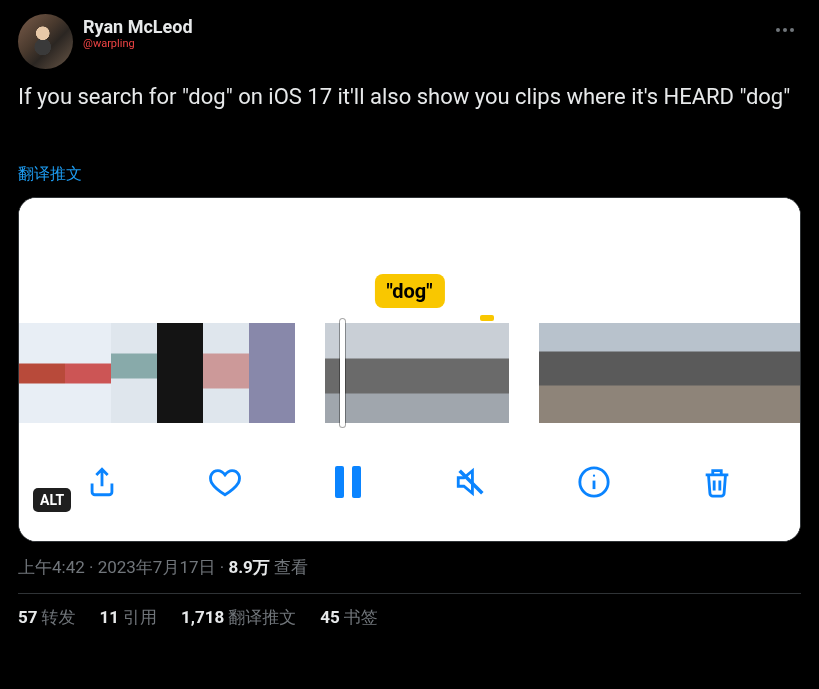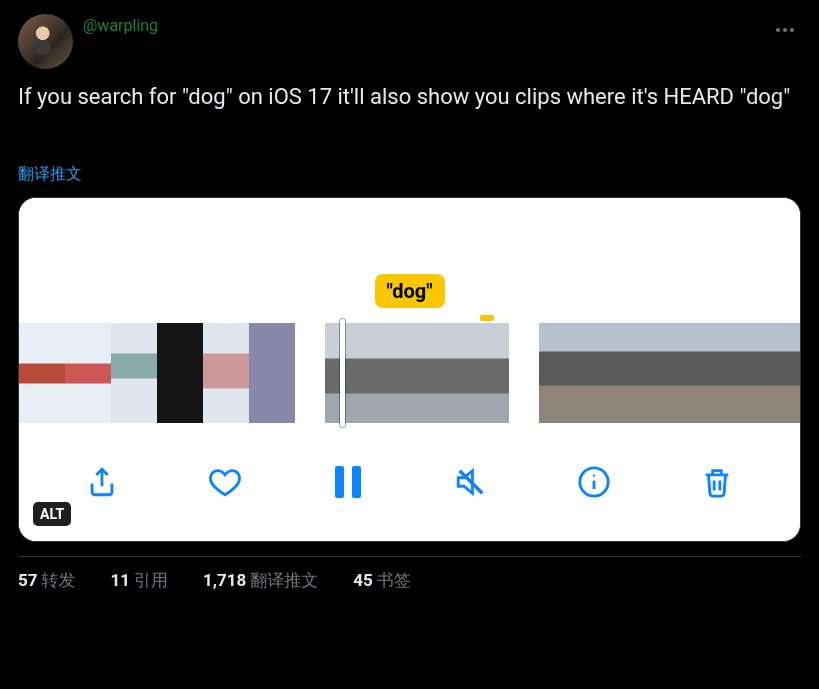--- a/index.html
+++ b/index.html
@@ -35,22 +35,22 @@
     background: radial-gradient(circle at 45% 35%, #e8c9a8 0 14%, transparent 15%),
                 radial-gradient(circle at 45% 60%, #3a3a3a 0 18%, transparent 19%);
   }
   .names { flex: 1; padding-top: 2px; }
   .display-name {
     font-weight: 700;
     font-size: 18px;
     color: #e7e9ea;
   }
   .handle {
-    font-size: 16px;
-    color: #15803d;
+    font-size: 11px;
+    color: #ef4444;
   }
   .more-button {
     color: #71767b;
     cursor: pointer;
     padding: 4px;
   }
   .tweet-body {
     font-size: 22px;
     line-height: 1.3;
     color: #e7e9ea;
@@ -156,55 +156,56 @@
     justify-content:center;
     color: #0a84ff;
     cursor: pointer;
   }
   .tool-icon svg{width:34px;height:34px;stroke:#0a84ff;fill:none;stroke-width:2}
   .pause-bars{display:flex;gap:8px}
   .pause-bars span{width:9px;height:32px;background:#0a84ff;border-radius:2px}
   .alt-badge {
     position: absolute;
     left: 14px;
-    bottom: 15px;
+    bottom: 29px;
     background: #1f1f1f;
     color: #fff;
     font-size: 14px;
     font-weight: 700;
     padding: 4px 7px;
     border-radius: 5px;
   }
   .meta-row {
     color: #71767b;
     font-size: 17px;
     margin-top: 14px;
   }
   .meta-row .bold { color: #e7e9ea; font-weight: 700; }
   .divider {
     height: 1px;
     background: #2f3336;
     margin: 14px 0 12px 0;
   }
   .stats-row {
     display: flex;
-    gap: 35px;
+    gap: 24px;
     font-size: 17px;
     color: #71767b;
   }
   .stats-row .num { color: #e7e9ea; font-weight: 700; margin-right: 4px; }
 </style>
 </head>
 <body>
 
 <div class="tweet">
 
   <div class="tweet-header">
     <div class="avatar"></div>
     <div class="names">
+      <div class="display-name">Ryan McLeod</div>
       <div class="handle">@warpling</div>
     </div>
     <div class="more-button">
       <svg width="24" height="24" viewBox="0 0 24 24" fill="#71767b">
           <circle cx="5" cy="12" r="2"></circle>
           <circle cx="12" cy="12" r="2"></circle>
           <circle cx="19" cy="12" r="2"></circle>
         </svg>
     </div>
   </div>
@@ -274,20 +275,23 @@
       </div>
       <div class="tool-icon">
         <svg viewBox="0 0 24 24">
             <path d="M4 7h16M9 7V4h6v3M6 7l1 13a2 2 0 0 0 2 2h6a2 2 0 0 0 2-2l1-13M10 11v7M14 11v7"></path>
           </svg>
       </div>
     </div>
     <div class="alt-badge">ALT</div>
   </div>
 
+  <div class="meta-row">
+    <span>上午4:42</span><span> · </span><span>2023年7月17日</span><span> · </span><span class="bold">8.9万</span><span> 查看</span>
+  </div>
 
   <div class="divider"></div>
 
   <div class="stats-row">
     <div><span class="num">57</span><span>转发</span></div>
     <div><span class="num">11</span><span>引用</span></div>
     <div><span class="num">1,718</span><span>翻译推文</span></div>
     <div><span class="num">45</span><span>书签</span></div>
   </div>
 

